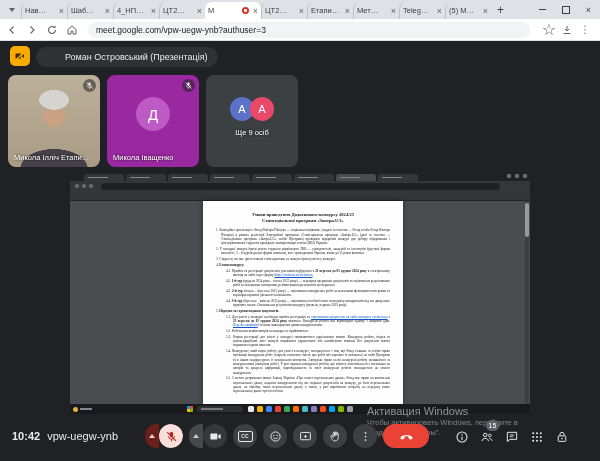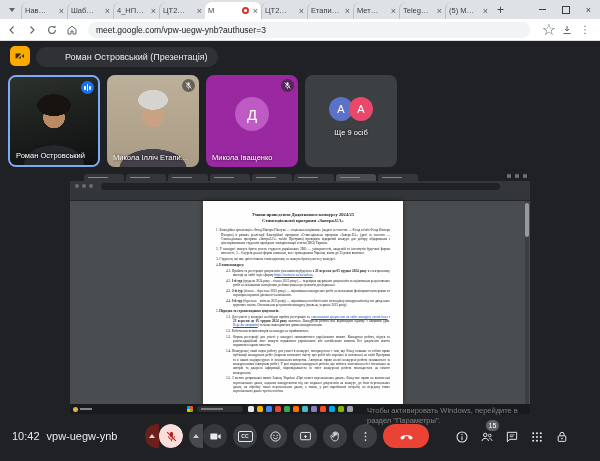--- a/index.html
+++ b/index.html
@@ -119,21 +119,21 @@
   .tk-search i{width:22px;height:1.5px;background:#77797D;margin-left:4px;display:block;}
   .tk-icons{display:flex;gap:3px;margin-left:5px;}
   .tk-icons i{width:6px;height:6px;border-radius:1.5px;display:block;}
   
   .watermark{position:absolute;left:367px;top:364px;width:160px;pointer-events:none;}
   .wm1{font-size:11px;color:rgba(255,255,255,.5);}
   .wm2{font-size:7.5px;color:rgba(255,255,255,.42);margin-top:1px;}
   
   .controls{position:absolute;left:0;bottom:0;width:600px;height:46px;}
   .ctl-left{position:absolute;left:12px;top:15px;display:flex;align-items:center;gap:7px;}
-  .ctl-time{font-size:11px;color:#E8EAED;}
+  .ctl-time{font-size:11px;color:#E8EAED;font-weight:bold;}
   .ctl-code{font-size:11px;color:#E8EAED;}
   .ctl-center{position:absolute;left:145px;top:9px;display:flex;align-items:center;gap:6px;}
   .splitbtn{display:flex;height:24px;border-radius:12px;overflow:hidden;}
   .split-chev{width:14px;display:flex;align-items:center;justify-content:center;}
   .split-main{width:24px;display:flex;align-items:center;justify-content:center;}
   .mic-split .split-chev{background:#6B201B;}
   .mic-split .split-main{background:#F9DEDC;border-radius:12px;}
   .cam-split .split-chev{background:#48494C;}
   .cam-split .split-main{background:#37383B;border-radius:12px;}
   .chev-up{width:0;height:0;border-left:3.5px solid transparent;border-right:3.5px solid transparent;border-bottom:4px solid #E8D5D3;}
@@ -298,31 +298,20 @@
         </svg>
     </div>
 
     <div class="banner">
 
       <span class="banner-name">Роман Островський (Презентація)</span>
     </div>
 
     <div class="tiles">
 
-        <div class="tile roman speaking">
-          <div class="tile-photo"></div>
-
-          <div class="badge-tr speaker-badge">
-            <i style="height:4px"></i>
-            <i style="height:7px"></i>
-            <i style="height:4px"></i>
-          </div>
-
-          <span class="tile-name">Роман Островський</span>
-        </div>
 
         <div class="tile mykola muted">
           <div class="tile-photo"></div>
 
           <div class="badge-tr mic-off-badge">
             <svg viewBox="0 0 24 24">
               <rect x="9.2" y="3" width="5.6" height="10.5" rx="2.8" fill="#E8EAED"></rect>
               <path d="M6.5 11.5a5.5 5.5 0 0 0 11 0" fill="none" stroke="#E8EAED" stroke-width="1.8"></path>
               <path d="M12 17v4" stroke="#E8EAED" stroke-width="1.8"></path>
               <path d="M4 4l16 16" stroke="#E8EAED" stroke-width="2.2"></path>
@@ -446,20 +435,21 @@
             <i style="background:#8E7CC3"></i>
             <i style="background:#F25022"></i>
           <i style="background:#00A4EF"></i>
             <i style="background:#7FBA00"></i>
             <i style="background:#9AA0A6"></i>
         </div>
       </div>
     </div>
 
     <div class="watermark">
+      <div class="wm1">Активация Windows</div>
       <div class="wm2">Чтобы активировать Windows, перейдите в</div>
       <div class="wm2">раздел "Параметры".</div>
     </div>
 
     <div class="controls">
       <div class="ctl-left">
         <span class="ctl-time">10:42</span>
 
         <span class="ctl-code">vpw-uegw-ynb</span>
       </div>

